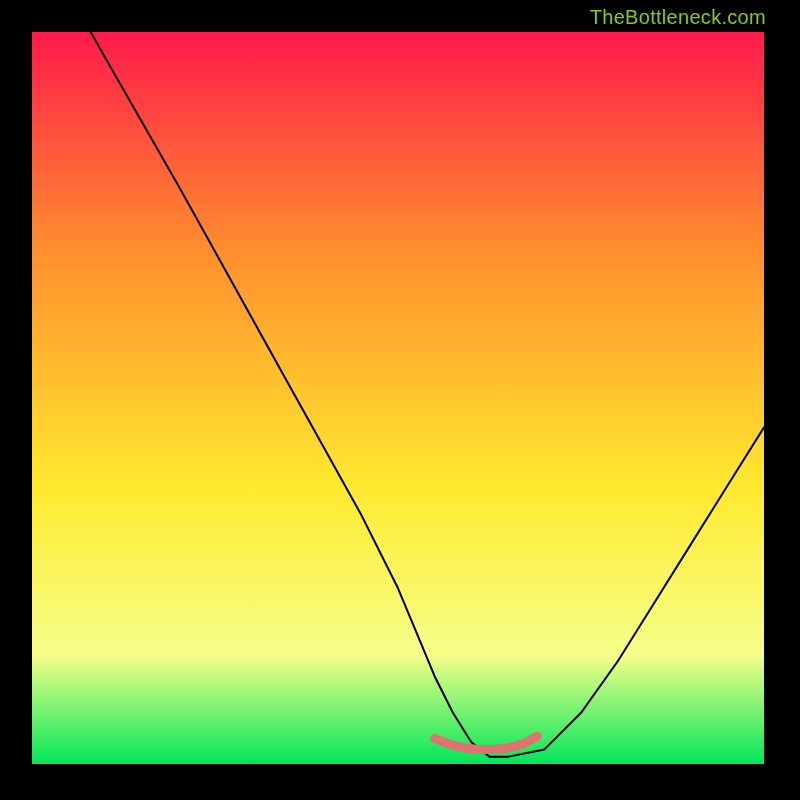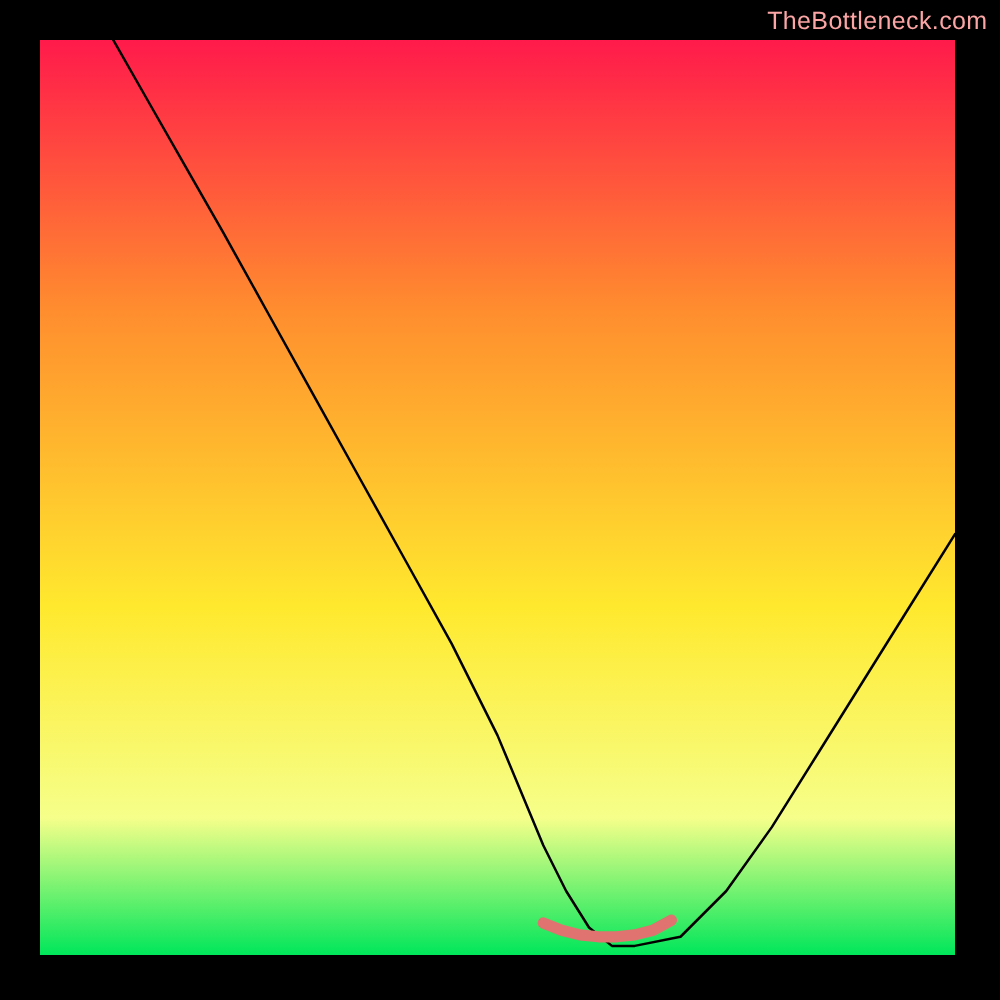--- a/index.html
+++ b/index.html
@@ -7,22 +7,22 @@
     padding: 0;
     width: 800px;
     height: 800px;
     background: #000;
     font-family: Arial, Helvetica, sans-serif;
     position: relative;
   }
   .watermark {
     position: absolute;
     top: 6px;
-    right: 10px;
-    color: #fca5a5;
+    right: 34px;
+    color: #84cc16;
     font-size: 20px;
     font-weight: 500;
     z-index: 10;
     letter-spacing: 0.3px;
   }
   .plot-frame {
     position: absolute;
     top: 30px;
     left: 30px;
     width: 736px;

